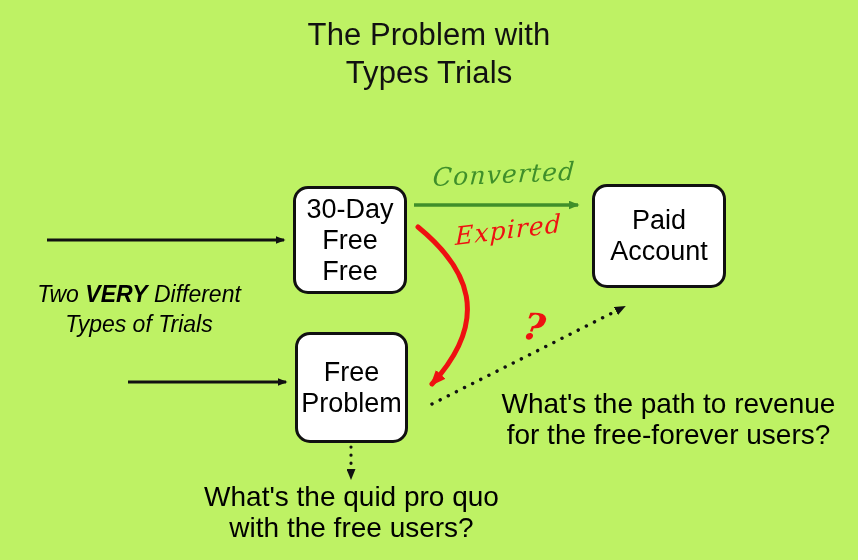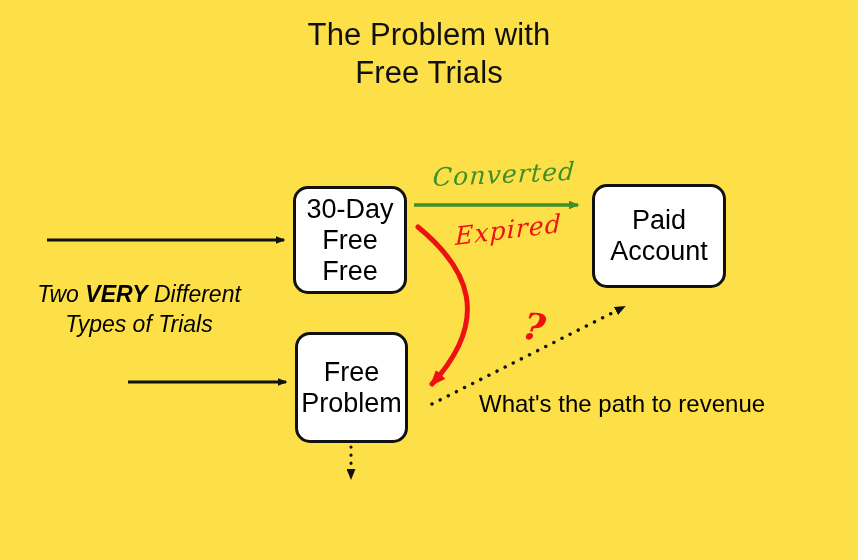--- a/index.html
+++ b/index.html
@@ -4,21 +4,21 @@
 <style>
   html, body {
     margin: 0;
     padding: 0;
     background: #ffffff;
   }
   #canvas {
     position: relative;
     width: 858px;
     height: 560px;
-    background: #fde047;
+    background: #bef264;
     overflow: hidden;
     font-family: "Liberation Sans", sans-serif;
     color: #000000;
   }
   #svg-layer {
     position: absolute;
     left: 0;
     top: 0;
     width: 858px;
     height: 560px;
@@ -102,22 +102,22 @@
     font-family: "DejaVu Serif", serif;
     font-style: italic;
     font-weight: 700;
     font-size: 37px;
     transform: rotate(9deg);
   }
 
   
   .annotation {
     position: absolute;
-    text-align: left;
-    font-size: 24px;
+    text-align: center;
+    font-size: 28px;
     line-height: 31px;
     color: #000000;
   }
   #ann-quid     { left: 164px; top: 481px; width: 375px; }
   #ann-revenue  { left: 479px; top: 388px; width: 379px; }
 </style>
 </head>
 <body>
 
 <div id="canvas">
@@ -146,21 +146,21 @@
 
     <path d="M418,227 C468,268 492,318 432,384" fill="none" stroke="#ee1111" stroke-width="5" stroke-linecap="round" marker-end="url(#ah-red)"></path>
 
     <line x1="432" y1="404" x2="624" y2="307" stroke="#111111" stroke-width="3.4" stroke-linecap="round" stroke-dasharray="0.1 9" marker-end="url(#ah-dot)"></line>
 
     <line x1="351" y1="447" x2="351" y2="478" stroke="#111111" stroke-width="3.2" stroke-linecap="round" stroke-dasharray="0.1 8" marker-end="url(#ah-dot)"></line>
   </svg>
 
   <div class="title">
     <div>The Problem with</div>
-    <div>Free Trials</div>
+    <div>Types Trials</div>
   </div>
 
   <div class="node-box" id="box-trial">
     <div>30-Day</div>
     <div>Free</div>
     <div>Free</div>
   </div>
 
   <div class="node-box" id="box-paid">
     <div>Paid</div>
@@ -176,18 +176,23 @@
     <div><span>Two </span><b>VERY</b><span> Different</span></div>
     <div>Types of Trials</div>
   </div>
 
   <div class="edge-label" id="label-converted">Converted</div>
 
   <div class="edge-label" id="label-expired">Expired</div>
 
   <div class="edge-label" id="label-question">?</div>
 
+  <div class="annotation" id="ann-quid">
+    <div>What's the quid pro quo</div>
+    <div>with the free users?</div>
+  </div>
 
   <div class="annotation" id="ann-revenue">
     <div>What's the path to revenue</div>
+    <div>for the free-forever users?</div>
   </div>
 
 </div>
 
 </body></html>

